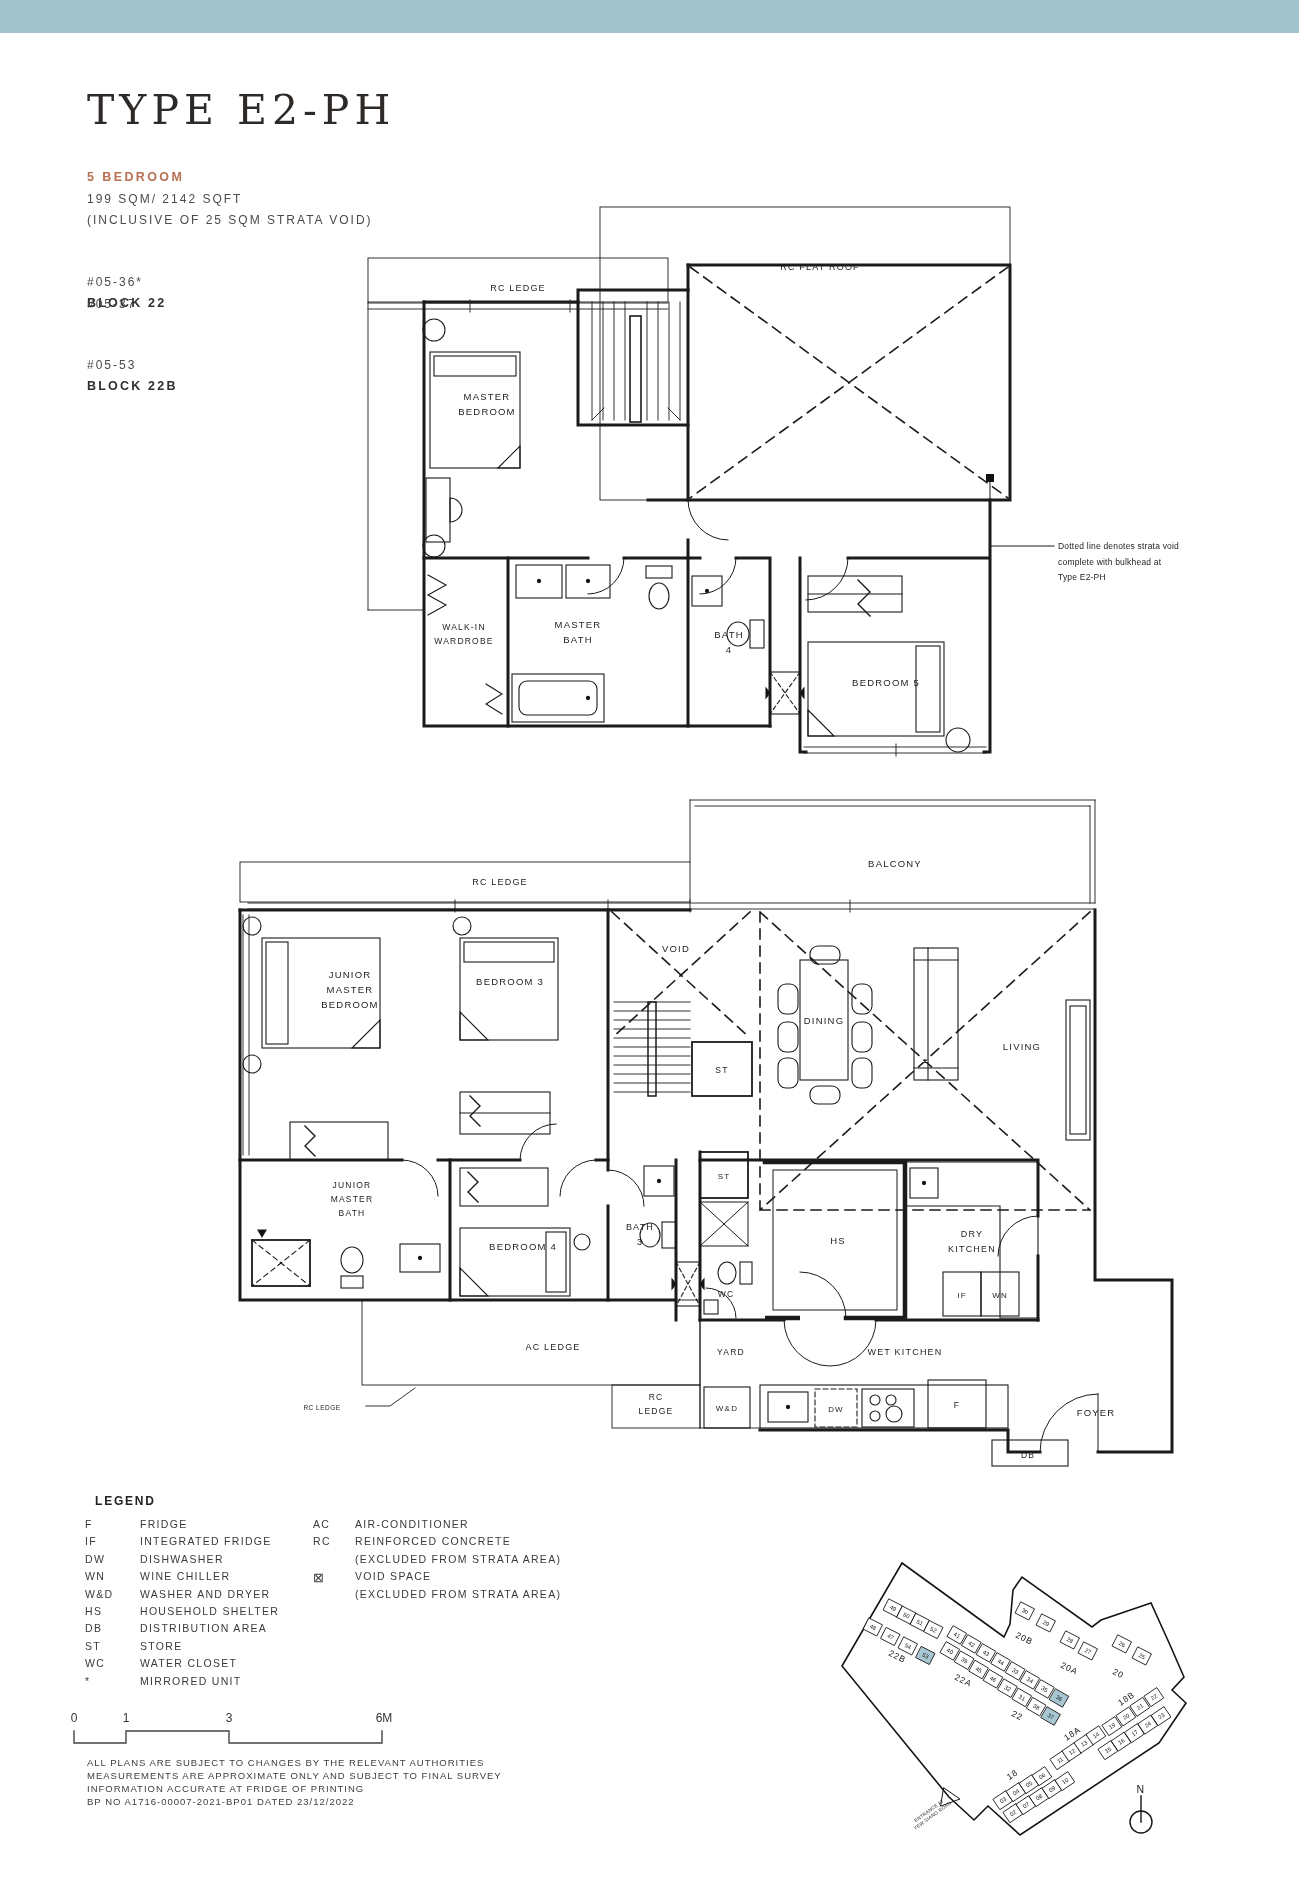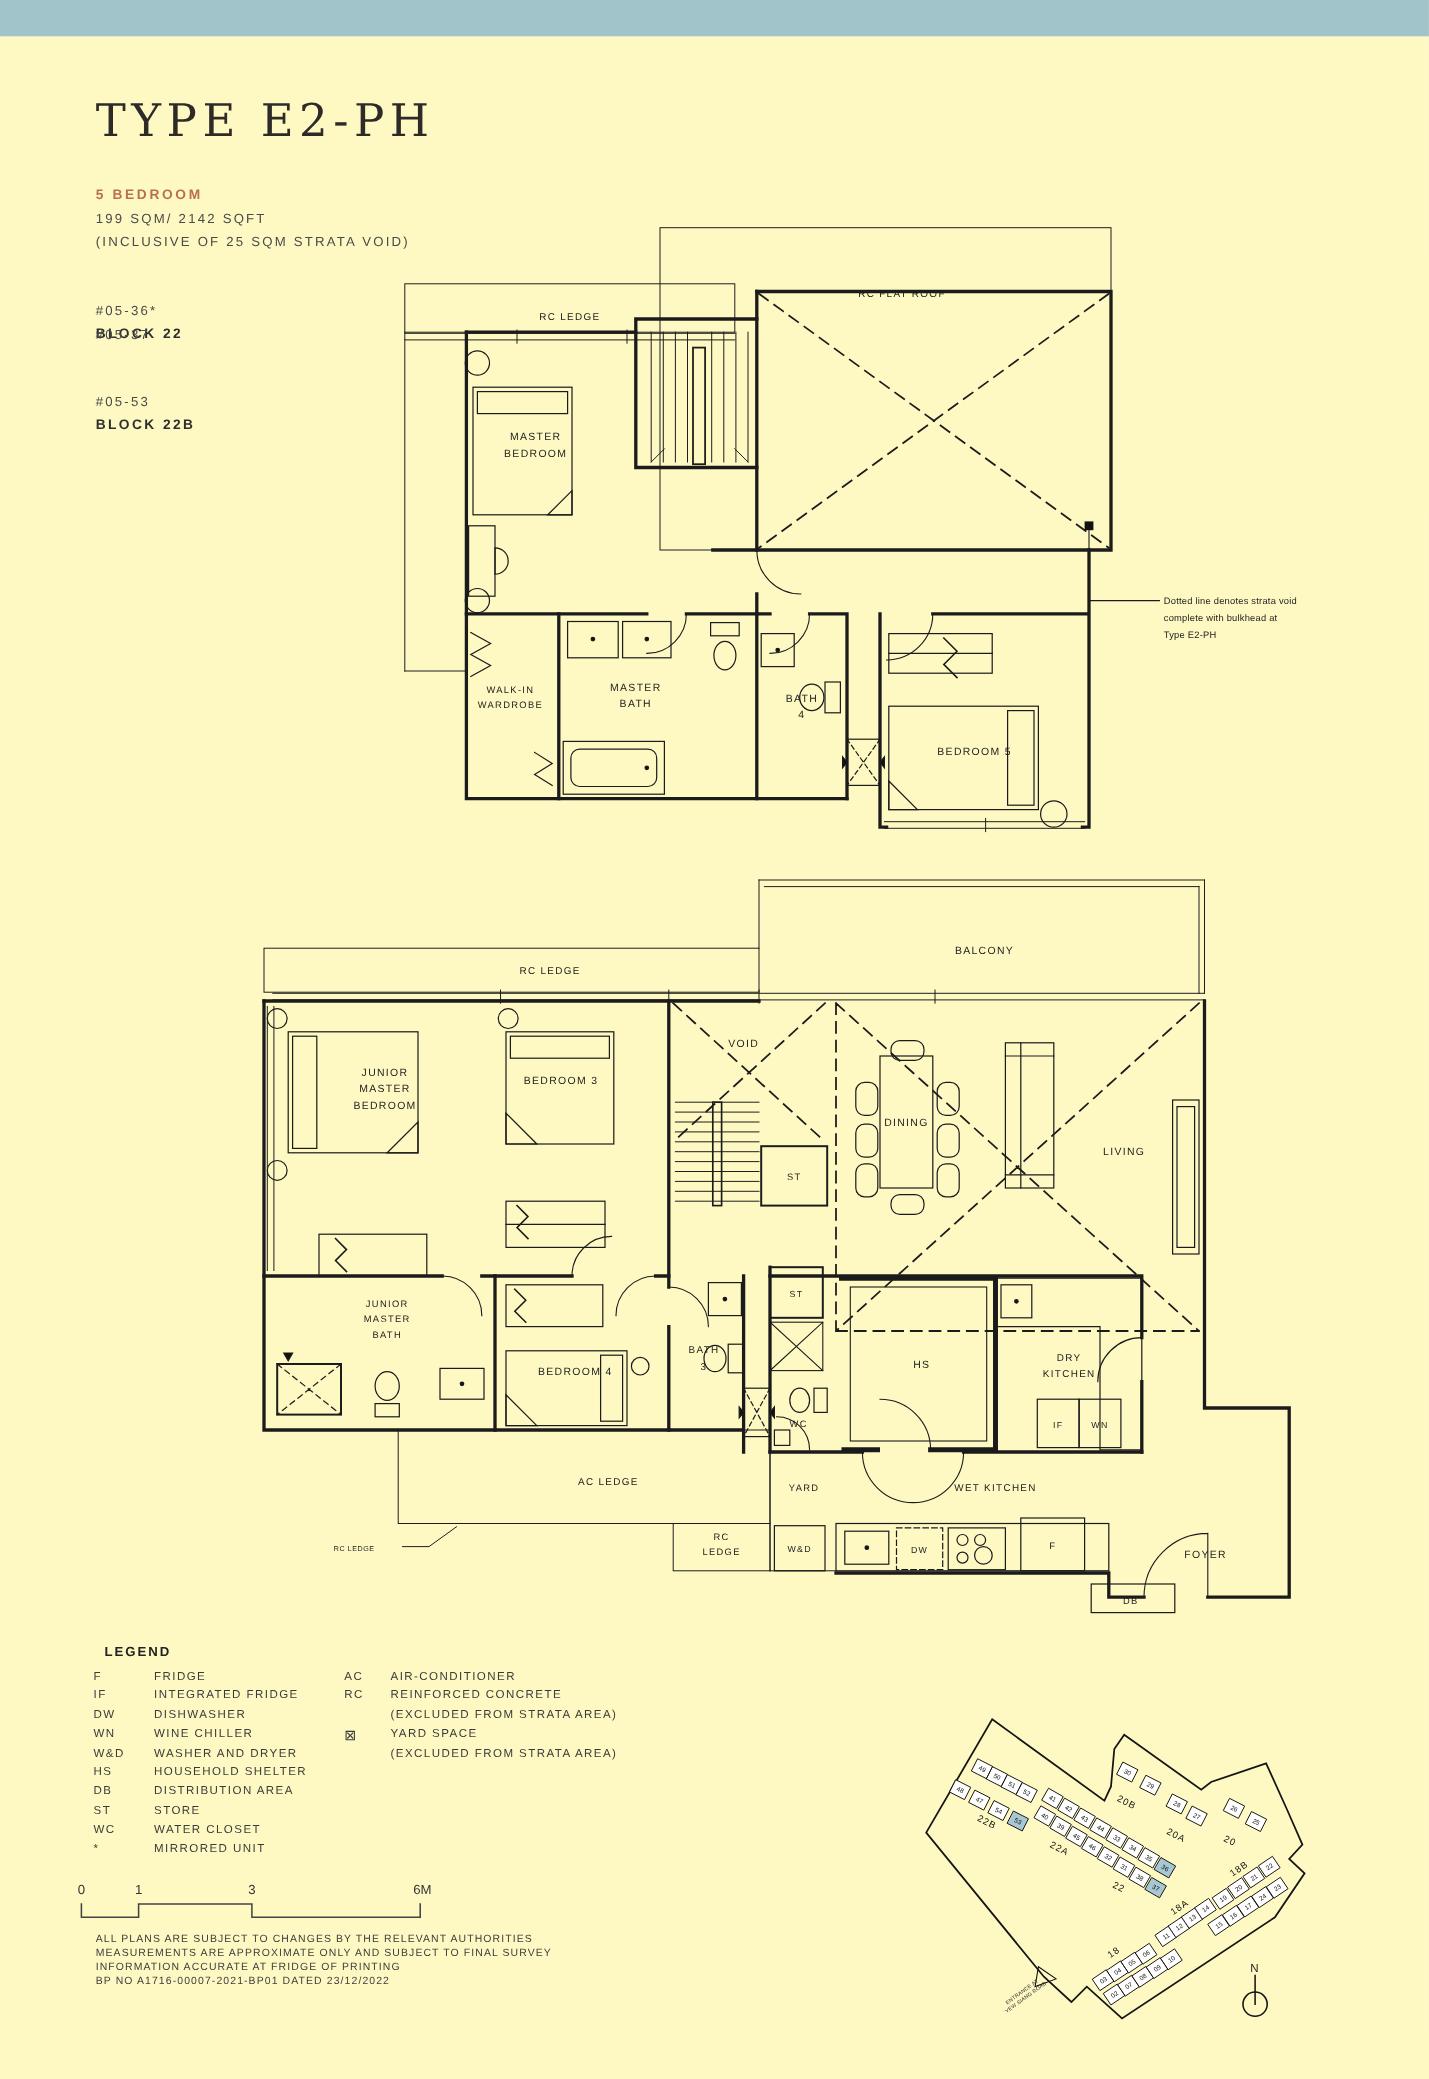--- a/index.html
+++ b/index.html
@@ -1,16 +1,16 @@
 <!DOCTYPE html>
 <html><head>
 <meta charset="utf-8">
 <style>
   html,body{margin:0;padding:0;background:#e8e8e8;}
-  #page{position:relative;width:1299px;height:1890px;background:#fef9c3;overflow:hidden;
+  #page{position:relative;width:1299px;height:1890px;background:#ffffff;overflow:hidden;
         font-family:"Liberation Sans",sans-serif;color:#2b2b2b;}
   #topbar{position:absolute;left:0;top:0;width:1299px;height:33px;}
   
   .hdr{position:absolute;left:87px;white-space:nowrap;}
   #title{top:86px;font-family:"DejaVu Serif",serif;font-size:41px;font-weight:400;
          letter-spacing:5px;color:#2e2a28;}
   .sub{font-size:12.5px;letter-spacing:2.4px;font-weight:bold;}
   .info{font-size:12px;letter-spacing:2px;color:#4a4a4a;}
   .blockname{font-size:12.5px;letter-spacing:2.2px;font-weight:bold;color:#2f2f2f;margin-top:44px;}
   
@@ -636,21 +636,21 @@
         <div class="lrow right" style="top: 17.4px;">
           <span class="ab">RC</span>
           <span class="ds">REINFORCED CONCRETE</span>
         </div>
         <div class="lrow right" style="top: 34.8px;">
           <span class="ab"></span>
           <span class="ds">(EXCLUDED FROM STRATA AREA)</span>
         </div>
         <div class="lrow right" style="top: 52.2px;">
           <span class="ab voidglyph">⊠</span>
-          <span class="ds">YARD SPACE</span>
+          <span class="ds">VOID SPACE</span>
         </div>
         <div class="lrow right" style="top: 69.6px;">
           <span class="ab"></span>
           <span class="ds">(EXCLUDED FROM STRATA AREA)</span>
         </div>
       </div>
   </div>
 
   <div id="disclaimer">
       <div class="dline">ALL PLANS ARE SUBJECT TO CHANGES BY THE RELEVANT AUTHORITIES</div>

